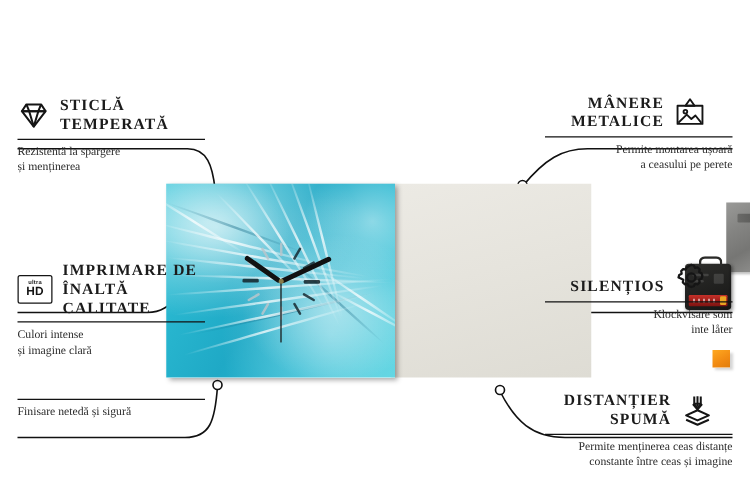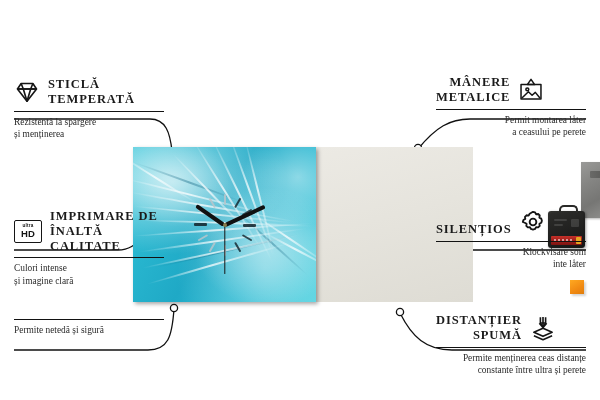--- a/index.html
+++ b/index.html
@@ -103,21 +103,21 @@
     line-height:1.18;text-transform:uppercase;font-family:"Liberation Serif",serif;
   }
   .co-rule{height:1.2px;background:#121212;margin-top:4px;}
   .co-sub{
     font-size:9.4px;color:#2b2b2b;line-height:1.32;margin-top:4px;
     font-family:"Liberation Serif",serif;
   }
   .left .co-head{justify-content:flex-start;}
   .left .co-title{text-align:left;}
   .left .co-sub{text-align:left;}
-  .right .co-head{justify-content:flex-start;}
+  .right .co-head{justify-content:center;}
   .right .co-title{text-align:right;}
   .right .co-sub{text-align:right;}
 
   .ico{width:26px;height:26px;flex:0 0 26px;display:block;}
   .ico svg{display:block;width:26px;height:26px;}
   .ico-hd{
     width:26px;height:21px;flex:0 0 26px;border:1.6px solid #151515;border-radius:2px;
     display:flex;flex-direction:column;align-items:center;justify-content:center;line-height:1;
   }
   .ico-hd .u{font-size:4.6px;font-weight:bold;letter-spacing:.2px;color:#151515;font-family:"Liberation Sans",sans-serif;}
@@ -278,37 +278,37 @@
         <span class="h">HD</span>
       </span>
       <span class="co-title"><span>IMPRIMARE DE</span><br><span>ÎNALTĂ CALITATE</span></span>
     </div>
     <div class="co-rule"></div>
     <div class="co-sub"><span>Culori intense</span><br><span>și imagine clară</span></div>
   </div>
 
   <div class="callout left" id="c-margini">
     <div class="co-rule"></div>
-    <div class="co-sub"><span>Permite netedă și sigură</span></div>
+    <div class="co-sub"><span>Finisare netedă și sigură</span></div>
   </div>
 
   <div class="callout right" id="c-manere">
     <div class="co-head">
       <span class="co-title"><span>MÂNERE</span><br><span>METALICE</span></span>
       <span class="ico">
         <svg viewBox="0 0 24 24" fill="none" stroke="#151515" stroke-width="1.4" stroke-linejoin="round">
           <rect x="2.8" y="7" width="18.4" height="13.4"></rect>
           <path d="M12 2.2 15.4 7H8.6L12 2.2z"></path>
           <circle cx="8.6" cy="11.4" r="1.35"></circle>
           <path d="M3.4 19.6 9.6 13.6l3.4 3.2 3-2.6 4.4 5.4"></path>
         </svg>
       </span>
     </div>
     <div class="co-rule"></div>
-    <div class="co-sub"><span>Permit montarea låter</span><br><span>a ceasului pe perete</span></div>
+    <div class="co-sub"><span>Permite montarea ușoară</span><br><span>a ceasului pe perete</span></div>
   </div>
 
   <div class="callout right" id="c-mecanism">
     <div class="co-head">
       <span class="co-title"><br><span>SILENȚIOS</span></span>
       <span class="ico">
         <svg viewBox="0 0 24 24" fill="none" stroke="#151515" stroke-width="1.7" stroke-linejoin="round">
           <path d="M12 2.6l1.9.55.95 1.75 1.95-.3 1.4 1.4-.3 1.95 1.75.95.55 1.9-.55 1.9-1.75.95.3 1.95-1.4 1.4-1.95-.3-.95 1.75-1.9.55-1.9-.55-.95-1.75-1.95.3-1.4-1.4.3-1.95-1.75-.95L2.6 12l.55-1.9 1.75-.95-.3-1.95 1.4-1.4 1.95.3.95-1.75L12 2.6z"></path>
           <circle cx="12" cy="12" r="3.1"></circle>
         </svg>
@@ -325,16 +325,16 @@
         <svg viewBox="0 0 24 24" fill="none" stroke="#151515" stroke-width="1.5" stroke-linejoin="round">
           <path d="M12 1.8v7.4"></path>
           <path d="M8.9 7.4 12 11.1l3.1-3.7" stroke-width="2.2"></path>
           <path d="M9.6 2v5.4h4.8V2" stroke-width="1.5"></path>
           <path d="M12 12.2 3.6 16l8.4 3.7 8.4-3.7-8.4-3.8z"></path>
           <path d="M3.6 19.2 12 22.9l8.4-3.7"></path>
         </svg>
       </span>
     </div>
     <div class="co-rule"></div>
-    <div class="co-sub"><span>Permite menținerea ceas distanțe</span><br><span>constante între ultra și perete</span></div>
+    <div class="co-sub"><span>Permite menținerea ceas distanțe</span><br><span>constante între ceas și imagine</span></div>
   </div>
 
 </div>
 
 </body></html>

